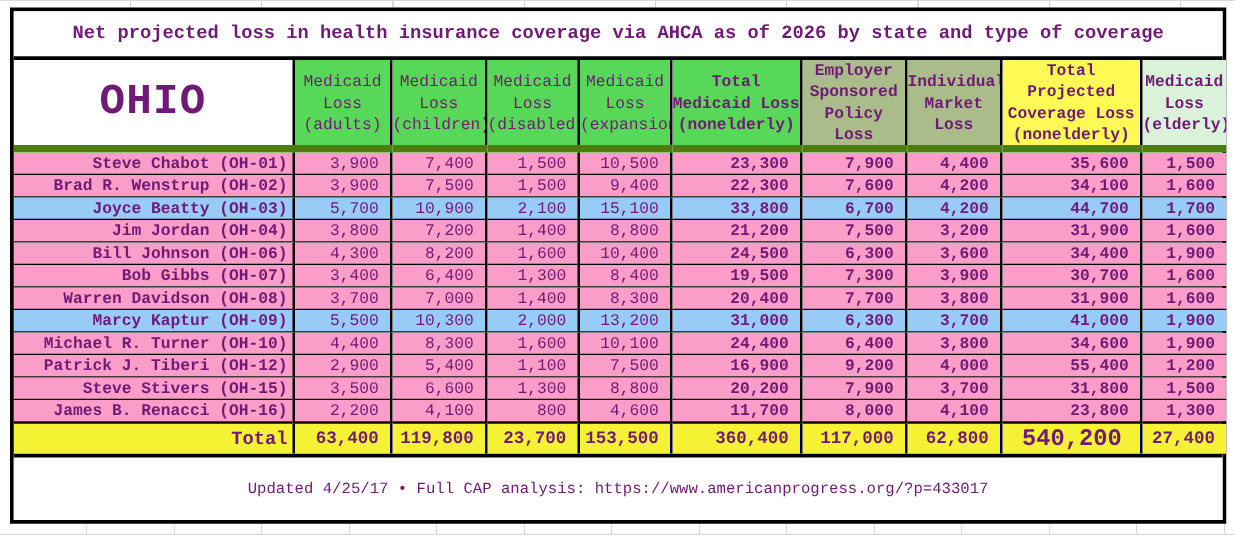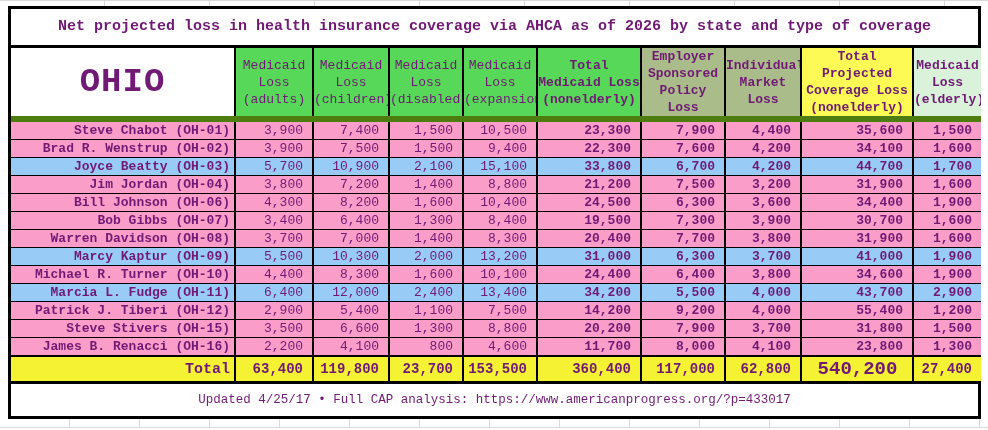--- a/index.html
+++ b/index.html
@@ -284,38 +284,26 @@
             <td class="num r-pink">8,300</td>
             <td class="num r-pink">1,600</td>
             <td class="num r-pink">10,100</td>
             <td class="num r-pink b">24,400</td>
             <td class="num r-pink b">6,400</td>
             <td class="num r-pink b">3,800</td>
             <td class="num r-pink b">34,600</td>
             <td class="num r-pink b">1,900</td>
           </tr>
           <tr>
-            <th class="name r-blue">Marcia L. Fudge (OH-11)</th>
-            <td class="num r-blue">6,400</td>
-            <td class="num r-blue">12,000</td>
-            <td class="num r-blue">2,400</td>
-            <td class="num r-blue">13,400</td>
-            <td class="num r-blue b">34,200</td>
-            <td class="num r-blue b">5,500</td>
-            <td class="num r-blue b">4,000</td>
-            <td class="num r-blue b">43,700</td>
-            <td class="num r-blue b">2,900</td>
-          </tr>
-          <tr>
             <th class="name r-pink">Patrick J. Tiberi (OH-12)</th>
             <td class="num r-pink">2,900</td>
             <td class="num r-pink">5,400</td>
             <td class="num r-pink">1,100</td>
             <td class="num r-pink">7,500</td>
-            <td class="num r-pink b">14,200</td>
+            <td class="num r-pink b">16,900</td>
             <td class="num r-pink b">9,200</td>
             <td class="num r-pink b">4,000</td>
             <td class="num r-pink b">55,400</td>
             <td class="num r-pink b">1,200</td>
           </tr>
           <tr>
             <th class="name r-pink">Steve Stivers (OH-15)</th>
             <td class="num r-pink">3,500</td>
             <td class="num r-pink">6,600</td>
             <td class="num r-pink">1,300</td>

